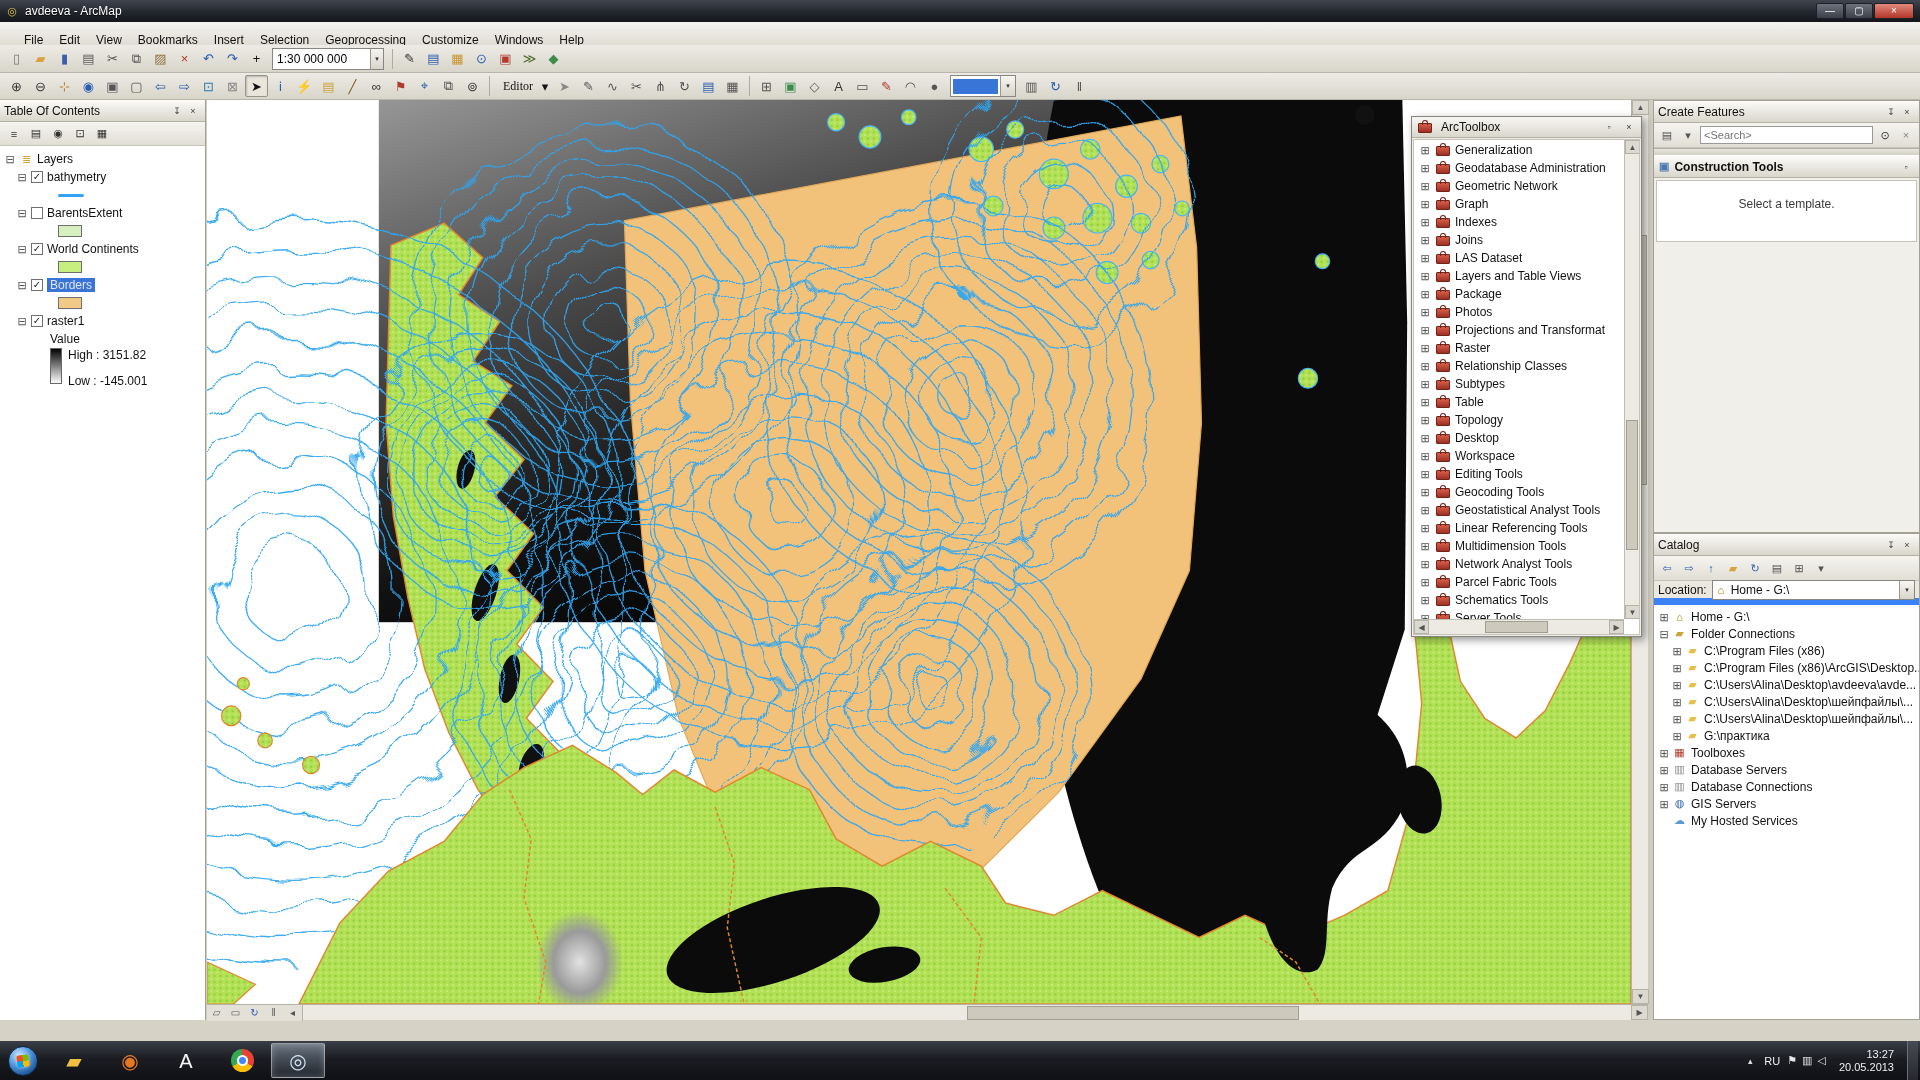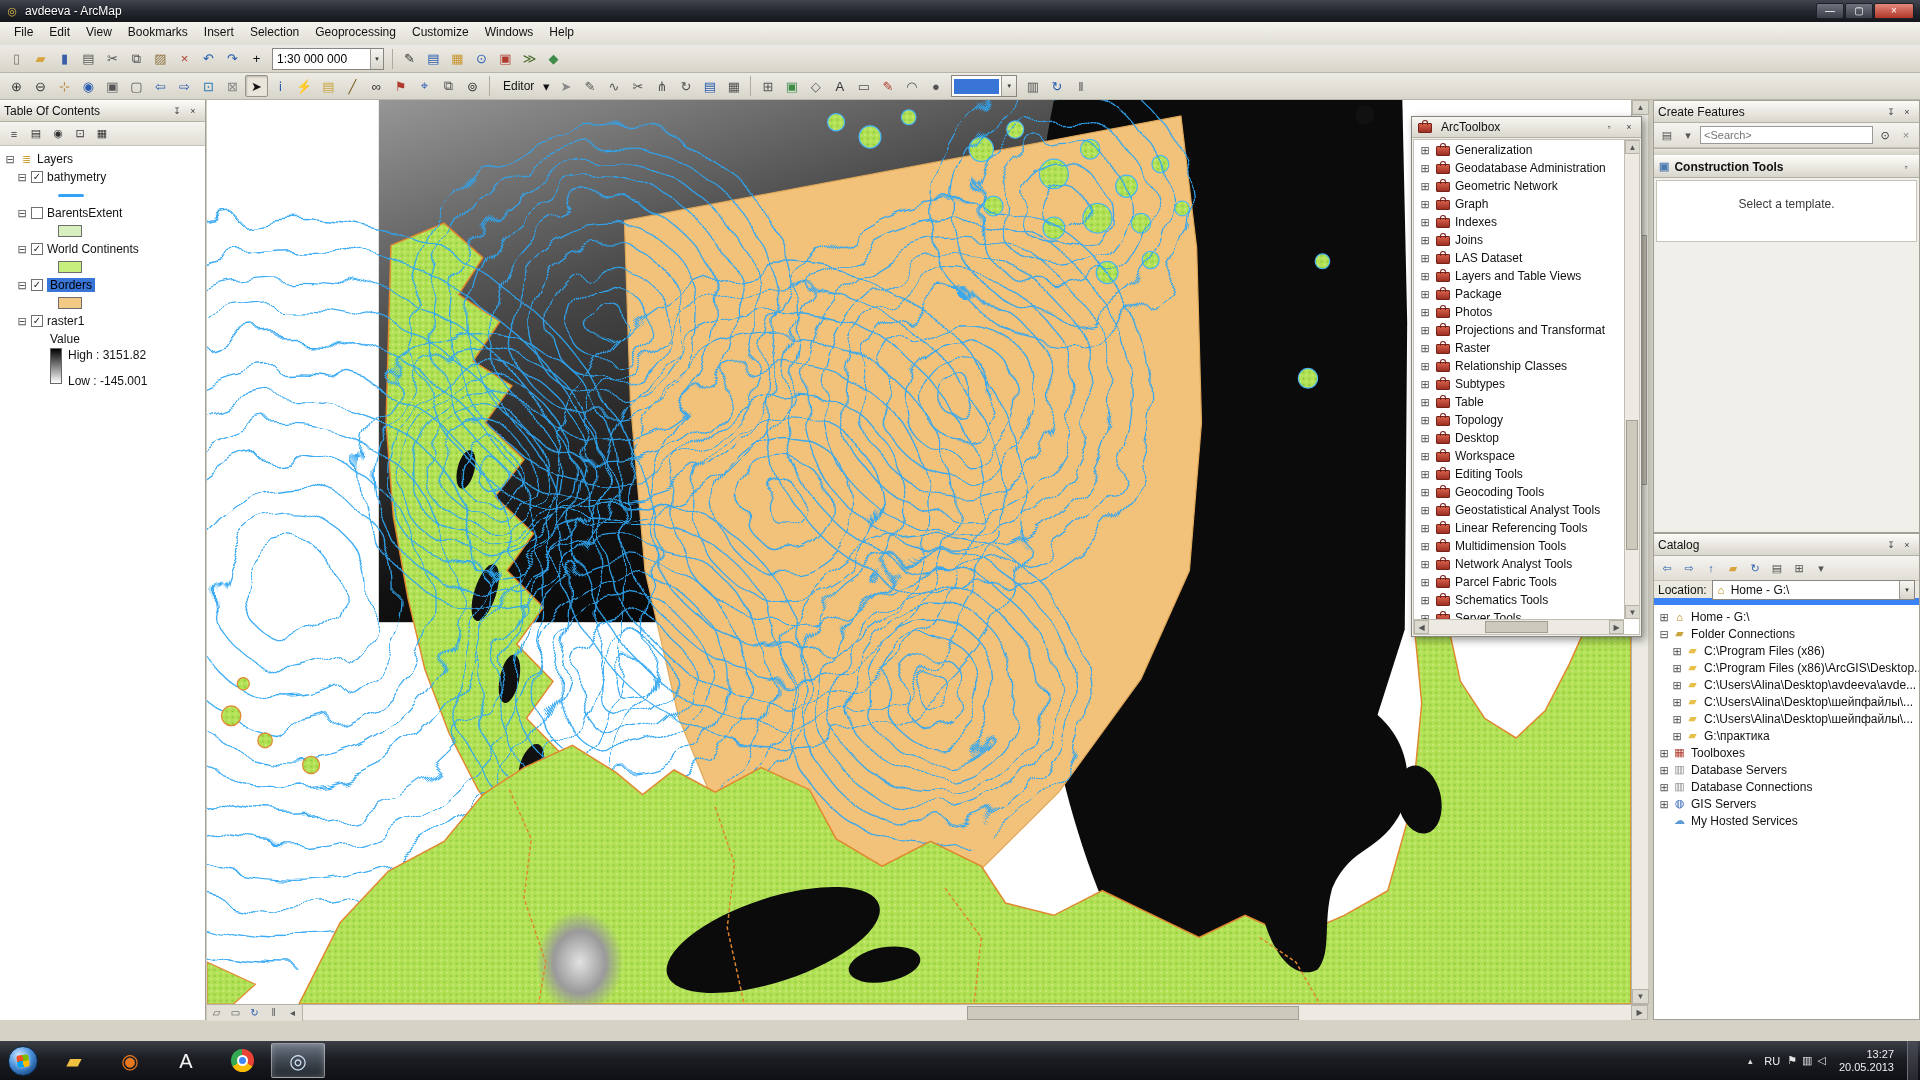--- a/index.html
+++ b/index.html
@@ -12,37 +12,37 @@
   background:linear-gradient(#40454f,#23262e 55%,#14161b); display:flex; align-items:center; padding:0 4px; color:#fff; }
 .app-icon { width:16px; text-align:center; margin-right:5px; font-size:11px; }
 .titlebar .title { font-size:12px; text-shadow:0 1px 1px #000; }
 .win-controls { margin-left:auto; display:flex; gap:1px; padding-right:2px; }
 .win-btn { width:28px; height:16px; display:flex; align-items:center; justify-content:center; font-size:10px; line-height:10px;
   color:#fff; background:linear-gradient(#6d727d,#3b3f49); border:1px solid #1d2026; border-radius:2px; }
 .win-btn.close { background:linear-gradient(#e2897b,#b1362a); width:40px; }
 
 
 .menubar { position:absolute; top:22px; left:0; right:0; height:29px;
-  background:linear-gradient(#f4f3ee,#dbd8ce); border-bottom:1px solid #b8b5aa; display:flex; align-items:flex-start; padding-left:6px; }
+  background:linear-gradient(#f4f3ee,#dbd8ce); border-bottom:1px solid #b8b5aa; display:flex; align-items:flex-end; padding-left:16px; }
 .menu-item { padding:3px 8px; cursor:default; }
 .toolbar { position:absolute; left:0; right:0; background:linear-gradient(#edebe5,#d8d5ca);
   border-bottom:1px solid #b8b5aa; display:flex; align-items:center; padding-left:5px; gap:1px; }
 .tb1 { top:45px; height:28px; }
 .tb2 { top:73px; height:27px; }
 .tgroup { display:flex; align-items:center; gap:1px; }
 .tbtn { width:23px; height:22px; display:flex; align-items:center; justify-content:center; font-size:13px;
   border:1px solid transparent; border-radius:2px; cursor:default; }
 .tbtn.active { background:#e9e5da; border:1px solid #97948a; box-shadow:inset 1px 1px 2px rgba(0,0,0,.2); }
 .sep { width:1px; height:20px; background:#aeab9f; margin:0 4px; }
 .combo { height:22px; background:#fff; border:1px solid #898681; display:flex; align-items:center; }
 .combo.scale { width:112px; margin:8px 3px; }
 .combo input { border:0; width:100%; font-size:12px; padding:0 4px; font-family:inherit; outline:none; }
 .caret-box { width:15px; height:100%; background:linear-gradient(#f6f5f1,#d8d5cb); border-left:1px solid #9b988f;
   display:flex; align-items:center; justify-content:center; font-size:7px; color:#333; }
-.editor-label { padding:2px 4px 2px 8px; }
+.editor-label { padding:2px 4px 2px 8px;font-family:Liberation Serif, serif; }
 .combo.blue { width:66px; margin:0 3px; }
 .blue-fill { flex:1; height:15px; margin:2px; background:#3875d7; }
 
 
 .workspace { position:absolute; top:100px; bottom:60px; left:0; right:0; background:#cfccc0; }
 
 
 .panel-header { height:22px; background:linear-gradient(#fcfbf8,#d9d6cc); border-bottom:1px solid #b3b0a6;
   display:flex; align-items:center; padding:0 4px; flex:0 0 auto; }
 .ph-title { flex:1; font-size:12px; }
@@ -53,21 +53,21 @@
   border-right:1px solid #a3a098; display:flex; flex-direction:column; }
 .toc-toolbar { height:24px; background:linear-gradient(#f5f4f0,#e1ded5); border-bottom:1px solid #c6c3b9;
   display:flex; align-items:center; padding-left:4px; gap:2px; flex:0 0 auto; }
 .toc-toolbar .tbtn { width:20px; height:18px; font-size:11px; }
 .toc-tree { flex:1; background:#fff; padding-top:4px; overflow:hidden; }
 .trow { display:flex; align-items:center; height:18px; font-size:12px; padding-left:4px; cursor:default; }
 .exp { width:12px; font-size:11px; line-height:12px; color:#555; margin-right:3px; text-align:center; flex:0 0 auto; }
 .cb { width:12px; height:12px; border:1px solid #707070; background:#fff; font-size:10px; line-height:10px;
   text-align:center; margin-right:4px; color:#222; flex:0 0 auto; }
 .ticon { width:15px; text-align:center; margin-right:3px; font-size:11px; flex:0 0 auto; }
-.tlabel.sel { background:#3875d7; color:#000000; padding:0 3px; }
+.tlabel.sel { background:#3875d7; color:#e5e5e5; padding:0 3px; }
 .symrow { padding-left:58px; }
 .line-sym { width:26px; height:3px; border-radius:2px; }
 .fill-sym { width:24px; height:12px; border:1px solid #6e6e6e; }
 .raster-legend { padding-left:50px; }
 .legend-flex { display:flex; gap:6px; padding-left:50px; }
 .ramp { width:12px; height:36px; border:1px solid #666; background:linear-gradient(#000,#fff); flex:0 0 auto; }
 .legend-col { display:flex; flex-direction:column; justify-content:space-between; height:40px; font-size:12px; }
 
 
 .map-wrap { position:absolute; left:207px; top:0; width:1441px; bottom:0; background:#fff; }

